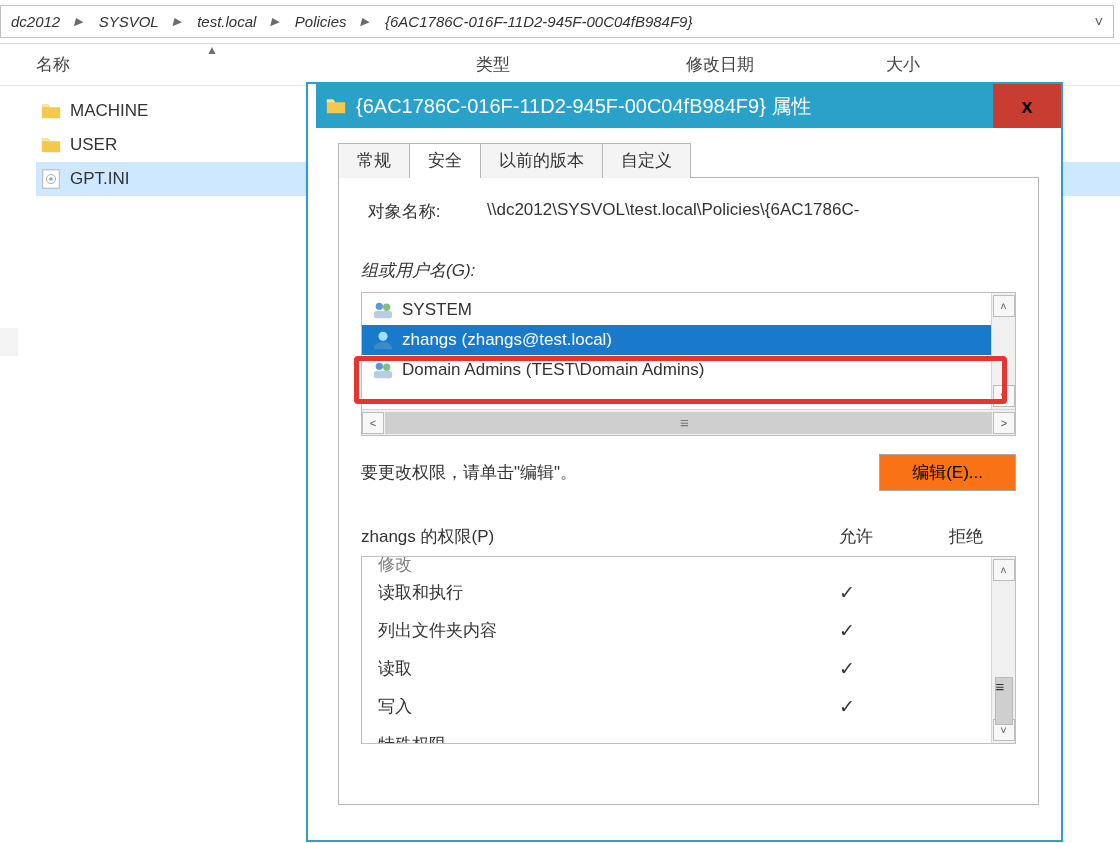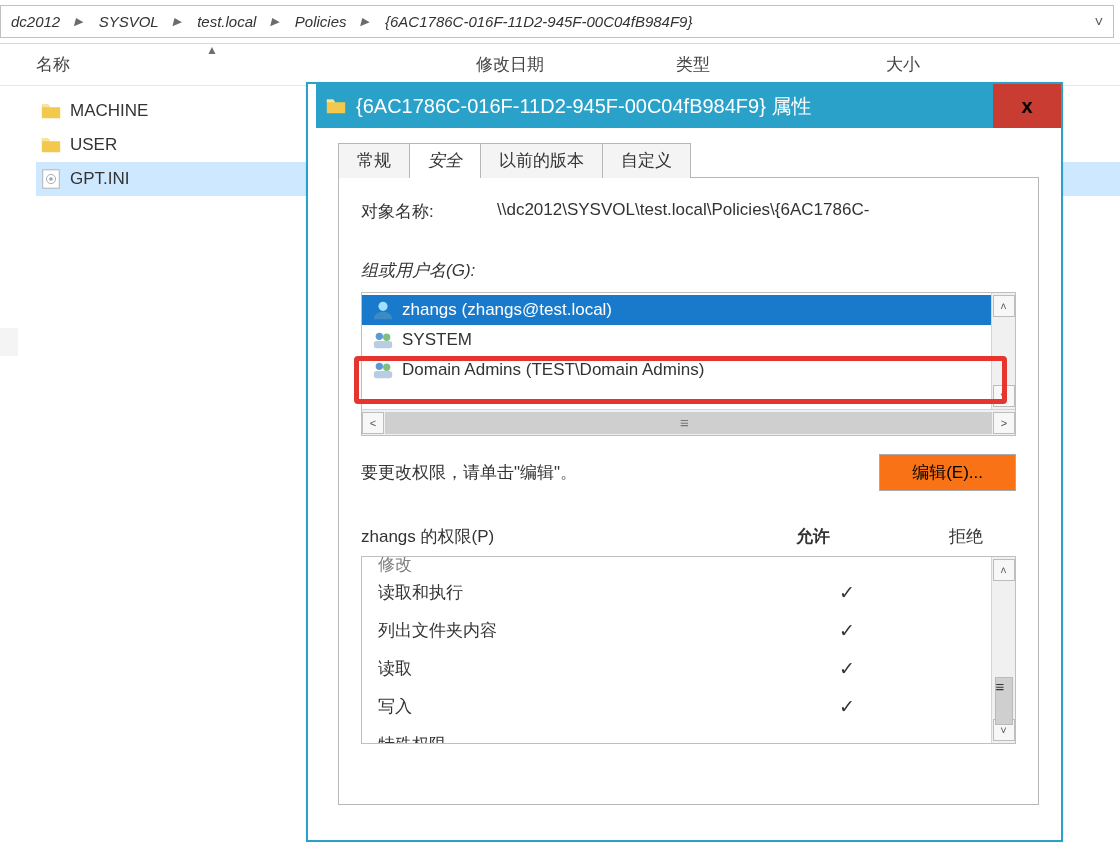--- a/index.html
+++ b/index.html
@@ -29,44 +29,44 @@
   
   .dlg { position:absolute; left:306px; top:82px; width:757px; height:760px; border:2px solid #2aa1c8; background:#fff; box-shadow:0 0 0 1px rgba(0,0,0,0.03);padding-left:8px;}
   .dlg-titlebar { height:44px; background:#2aa1c8; color:#fff; display:flex; align-items:center; }
   .dlg-ticon { width:40px; display:flex; align-items:center; justify-content:center;}
   .dlg-title { flex:1; font-size:20px; white-space:nowrap; overflow:hidden; }
   .dlg-close { width:68px; height:100%; background:#c83c32; color:#000; display:flex; align-items:center; justify-content:center; font-size:20px; font-weight:bold; margin-left:auto;}
   
   .tabs { display:flex; align-items:flex-start; padding:14px 0 0 22px; }
   .tab { border:1px solid #b7b7b7; border-bottom:none; background:#fff; padding:5px 18px 6px; font-size:17px; margin-right:-1px; position:relative; top:1px; color:#333; }
   .tab.inactive { background:#f4f4f4; }
-  .tab.active { background:#fff; z-index:2;font-style:italic; }
+  .tab.active { background:#fff; z-index:2; }
   .tab-body { border:1px solid #b7b7b7; margin:0 22px 0 22px; padding:22px 22px 10px 22px; min-height:628px; }
-  .row-lbl { display:flex; gap:50px; font-size:17px; }
+  .row-lbl { display:flex; gap:40px; font-size:17px;text-align:center; }
   .row-lbl .k { min-width:86px; }
   .section-lbl { margin:36px 0 10px 0; font-size:17px;font-style:italic;}
   
   .glist-wrap { border:1px solid #bfbfbf; position:relative; }
   .glist { height:116px; overflow:hidden; padding:2px 0 0 0;}
   .gitem { display:flex; align-items:center; gap:8px; padding:4px 8px 4px 10px; font-size:17px; }
   .gitem.selected { background:#1979ca; color:#fff;}
   .gitem .ico { width:22px; height:22px; display:flex; align-items:center; justify-content:center;}
   .glist-vscroll { position:absolute; right:0; top:0; bottom:26px; width:24px; background:#f0f0f0; border-left:1px solid #d4d4d4; display:flex; flex-direction:column; align-items:center; justify-content:space-between; padding:2px 0;}
   .glist-hscroll { height:26px; border-top:1px solid #d4d4d4; background:#f0f0f0; display:flex; align-items:center;}
   .sbtn { width:22px; height:22px; border:1px solid #bdbdbd; background:#f7f7f7; display:flex; align-items:center; justify-content:center; font-size:11px; color:#555;}
   .htrack { flex:1; background:#cfcfcf; height:22px; margin:0 1px; display:flex; align-items:center; justify-content:center; color:#777; letter-spacing:8px;}
   
   .red-box { position:absolute; border:5px solid #e5352e; border-radius:4px; pointer-events:none; left:354px; top:356px; width:653px; height:48px; z-index:30;}
   .edit-row { display:flex; align-items:center; margin-top:18px; gap:20px;}
   .edit-row .txt { flex:1; font-size:17px;}
   .btn { border:1px solid #a9a9a9; background:#f97316; padding:6px 32px; font-size:17px;}
   
   .perm-head { display:flex; margin-top:34px; font-size:17px;}
   .perm-head .plabel { flex:1;}
-  .perm-head .allow { width:120px; font-weight:bold;}
+  .perm-head .allow { width:120px; text-align:center;}
   .perm-head .deny  { width:100px; text-align:center;}
   .perm-box { border:1px solid #bfbfbf; margin-top:8px; position:relative; height:188px; display:flex;}
   .perm-list { flex:1; padding:4px 0 4px 16px; overflow:hidden;}
   .perm-row { display:flex; align-items:center; height:38px; font-size:17px;}
   .perm-row .pname { flex:1;}
   .perm-row .allow { width:120px; text-align:center; font-size:19px;}
   .perm-row .deny  { width:84px; text-align:center;}
   .perm-row.cut .pname { color:#808080;}
   .perm-vscroll { width:24px; background:#f0f0f0; border-left:1px solid #d4d4d4; display:flex; flex-direction:column; align-items:center; justify-content:space-between; padding:2px 0; position:relative;}
   .vthumb { width:18px; height:48px; background:#cfcfcf; border:1px solid #bababa;}
@@ -92,22 +92,22 @@
       <span style="flex:1"></span>
       <span class="addr-dd">˅</span>
     </div>
   </div>
 
   <div class="col-head-row">
     <div class="col-head name">
       <span>名称</span>
       <span class="sort-arrow">▲</span>
     </div>
+    <div class="col-head type">类型</div>
     <div class="col-head date">修改日期</div>
-    <div class="col-head type">类型</div>
     <div class="col-head size">大小</div>
   </div>
 
   <div class="file-pane">
     <div class="file-row">
       <span class="folder-icon">
         <svg viewBox="0 0 24 24">
             <path fill="#f2c94c" d="M2 5h7l2 3h11v12H2z"></path>
             <path fill="#f7e39b" d="M2 5h7l2 3H2z"></path>
           </svg>
@@ -162,39 +162,39 @@
 
       <div class="row-lbl">
         <span class="k">对象名称:</span>
         <span>\\dc2012\SYSVOL\test.local\Policies\{6AC1786C-</span>
       </div>
 
       <div class="section-lbl">组或用户名(G):</div>
 
       <div class="glist-wrap">
         <div class="glist">
-          <div class="gitem selected">
-            <span class="ico">
-              <svg viewBox="0 0 24 24">
-                  <circle cx="12" cy="8" r="5" fill="#9fe0ff"></circle>
-                  <path d="M2 22c0-5 5-8 10-8s10 3 10 8z" fill="#3b8bc6"></path>
-                </svg>
-            </span>
-            <span>zhangs (zhangs@test.local)</span>
-          </div>
           <div class="gitem">
             <span class="ico">
               <svg viewBox="0 0 24 24">
                   <circle cx="8" cy="8" r="4" fill="#5b9bd5"></circle>
                   <circle cx="16" cy="9" r="4" fill="#7fbf7f"></circle>
                   <rect x="2" y="13" width="20" height="8" rx="3" fill="#b8cce4"></rect>
                 </svg>
             </span>
             <span>SYSTEM</span>
           </div>
+          <div class="gitem selected">
+            <span class="ico">
+              <svg viewBox="0 0 24 24">
+                  <circle cx="12" cy="8" r="5" fill="#9fe0ff"></circle>
+                  <path d="M2 22c0-5 5-8 10-8s10 3 10 8z" fill="#3b8bc6"></path>
+                </svg>
+            </span>
+            <span>zhangs (zhangs@test.local)</span>
+          </div>
           <div class="gitem">
             <span class="ico">
               <svg viewBox="0 0 24 24">
                   <circle cx="8" cy="8" r="4" fill="#5b9bd5"></circle>
                   <circle cx="16" cy="9" r="4" fill="#7fbf7f"></circle>
                   <rect x="2" y="13" width="20" height="8" rx="3" fill="#b8cce4"></rect>
                 </svg>
             </span>
             <span>Domain Admins (TEST\Domain Admins)</span>
           </div>

